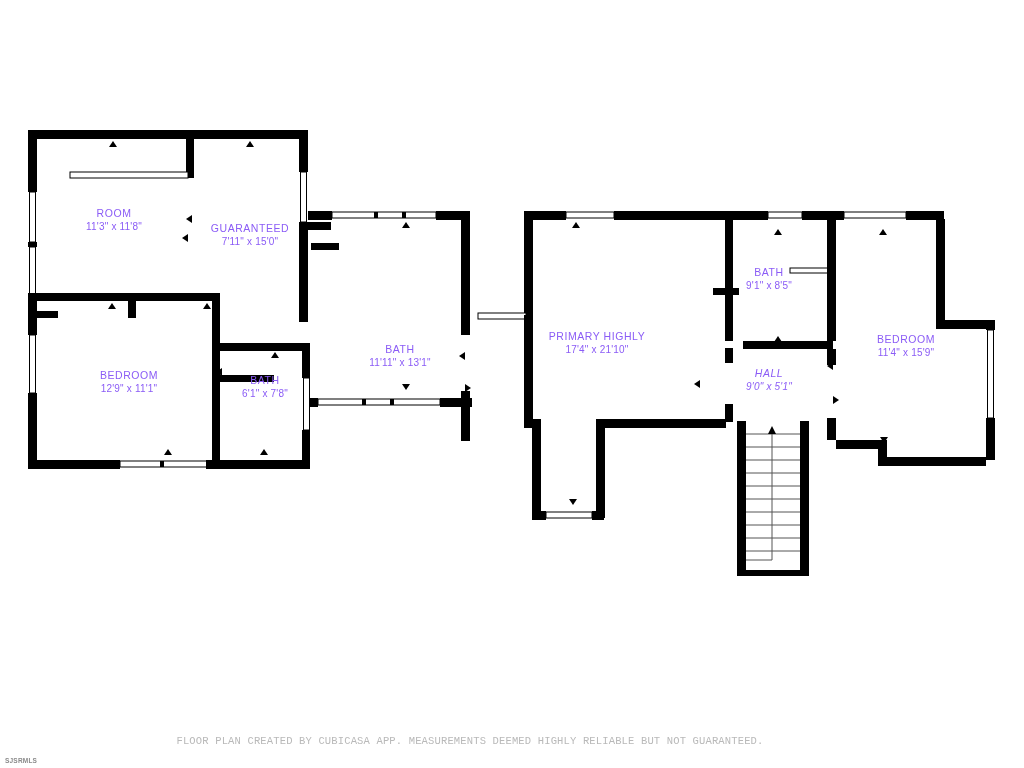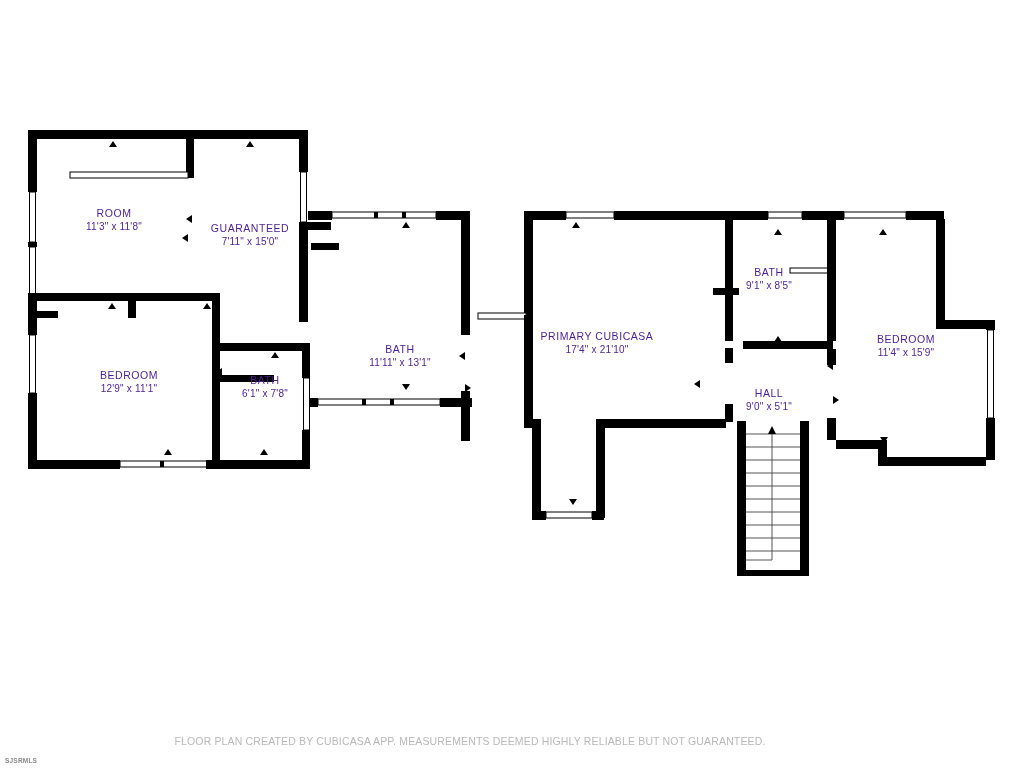--- a/index.html
+++ b/index.html
@@ -23,21 +23,21 @@
   #floorplan-svg {
     position: absolute;
     left: 0; top: 0;
     width: 1024px;
     height: 768px;
     display: block;
   }
   .room-label {
     position: absolute;
     text-align: center;
-    color: #4c1d95;
+    color: #8b5cf6;
     font-family: "Liberation Sans", sans-serif;
     line-height: 1.28;
     white-space: nowrap;
     transform: translate(-50%, -50%);
     pointer-events: none;
   }
   .room-label .rl-name {
     display: block;
     font-size: 10.5px;
     letter-spacing: 0.55px;
@@ -52,21 +52,21 @@
   }
   #footer-note {
     position: absolute;
     left: 0;
     top: 735px;
     width: 940px;
     text-align: center;
     font-size: 10.5px;
     letter-spacing: 0.15px;
     color: #b9b9b9;
-    font-family: Liberation Sans, sans-serif;
+    font-family: Liberation Mono, monospace;
   }
   #mls-watermark {
     position: absolute;
     left: 5px;
     top: 757px;
     font-size: 6.5px;
     font-weight: bold;
     letter-spacing: 0.2px;
     color: #8a8a8a;
     font-family: "Liberation Sans", sans-serif;
@@ -261,30 +261,30 @@
     <span class="rl-name">BATH</span>
     <span class="rl-dim">6'1" x 7'8"</span>
   </div>
 
   <div class="room-label" style="left:400px; top:357px;">
     <span class="rl-name">BATH</span>
     <span class="rl-dim">11'11" x 13'1"</span>
   </div>
 
   <div class="room-label" style="left:597px; top:344px;">
-    <span class="rl-name">PRIMARY CUBICASA</span>
+    <span class="rl-name">PRIMARY HIGHLY</span>
     <span class="rl-dim">17'4" x 21'10"</span>
   </div>
 
   <div class="room-label" style="left:769px; top:280px;">
     <span class="rl-name">BATH</span>
     <span class="rl-dim">9'1" x 8'5"</span>
   </div>
 
-  <div class="room-label" style="left:769px; top:401px;">
+  <div class="room-label" style="left:769px; top:381px;font-style:italic;">
     <span class="rl-name">HALL</span>
     <span class="rl-dim">9'0" x 5'1"</span>
   </div>
 
   <div class="room-label" style="left:906px; top:347px;">
     <span class="rl-name">BEDROOM</span>
     <span class="rl-dim">11'4" x 15'9"</span>
   </div>
 
   <div id="footer-note">FLOOR PLAN CREATED BY CUBICASA APP. MEASUREMENTS DEEMED HIGHLY RELIABLE BUT NOT GUARANTEED.</div>

